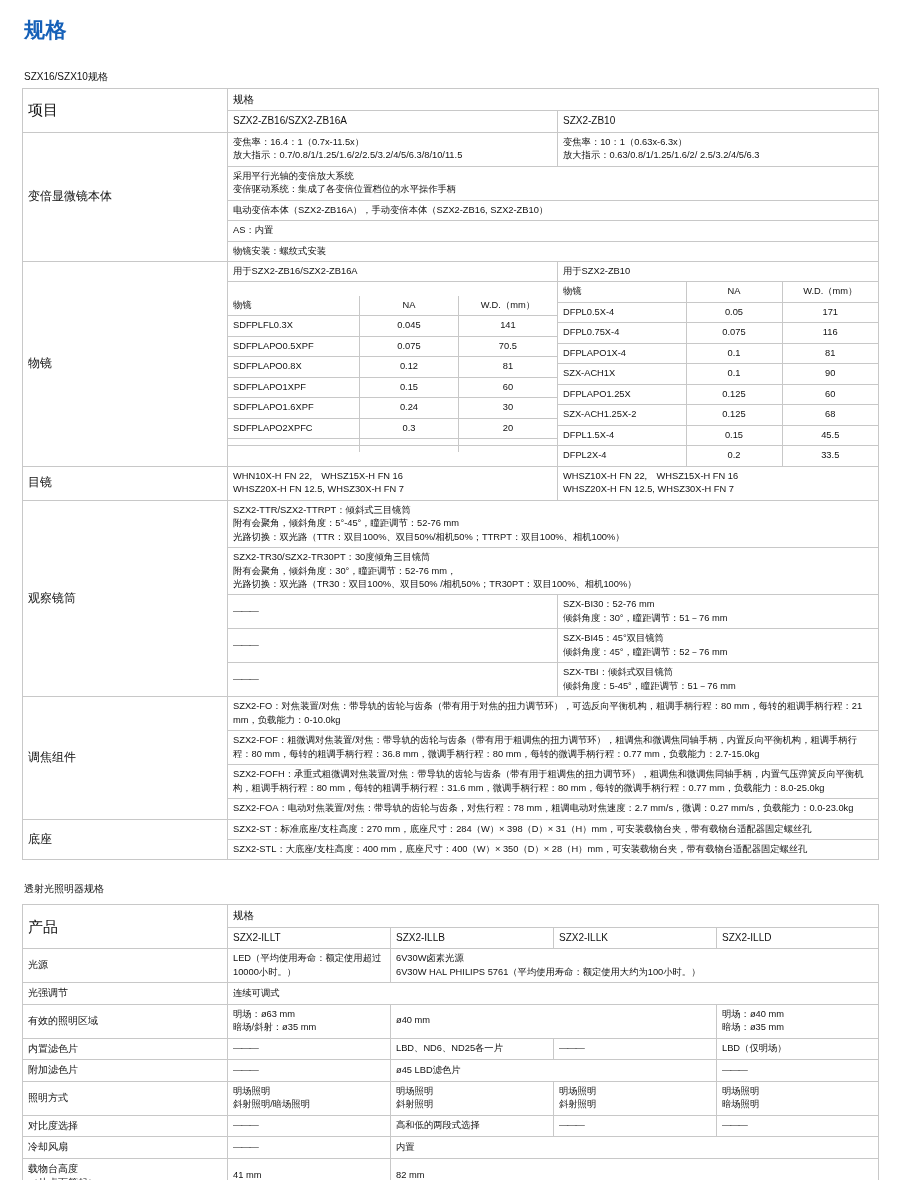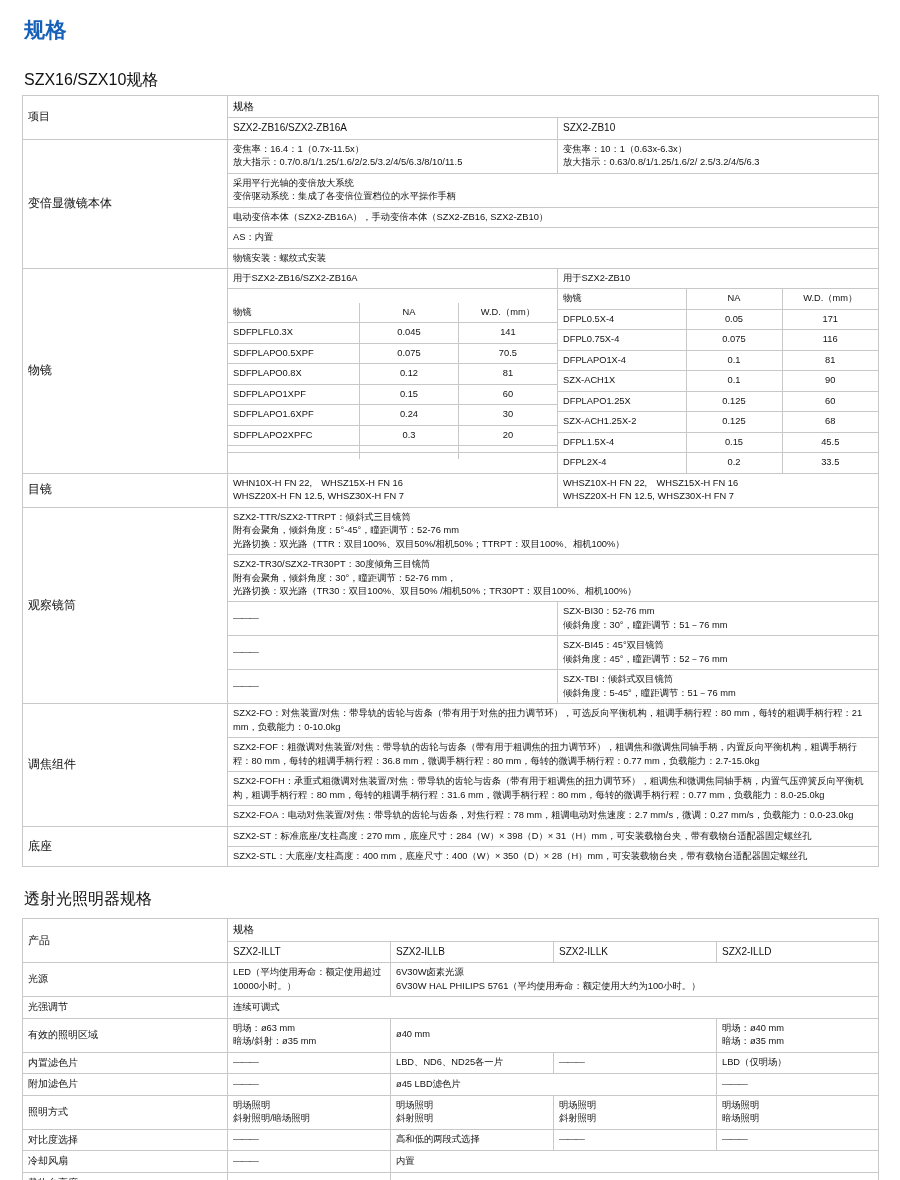--- a/index.html
+++ b/index.html
@@ -15,21 +15,21 @@
 
   .page-title {
     color: #1560b8;
     font-size: 21px;
     font-weight: bold;
     margin: 2px 0 26px 2px;
     letter-spacing: 0.5px;
   }
 
   .table-caption {
-    font-size: 16px;
+    font-size: 10px;
     color: #111;
     margin: 0 0 4px 2px;
     font-weight: normal;
   }
 
   table.spec {
     width: 856px;
     border-collapse: collapse;
     table-layout: fixed;
     font-size: 9.3px;
@@ -52,21 +52,21 @@
   .nb-r { border-right: none; }
   .no-side { border-left: none; border-right: none; }
 
   .lbl {
     text-align: center;
     font-size: 12px;
     border-left: none;
   }
   .hdr-item {
     text-align: center;
-    font-size: 11px;
+    font-size: 15px;
     border-left: none;
     border-top: none;
     border-right: 1px solid #c8c8c8;
   }
   .hdr-spec { text-align: center; font-size: 10.5px; border-top: none; border-right: none; }
   .model-hd { text-align: center; font-size: 10px; }
 
   .dash { text-align: center; color: #444; letter-spacing: -1px; }
 
   .multi { white-space: pre-line; }

